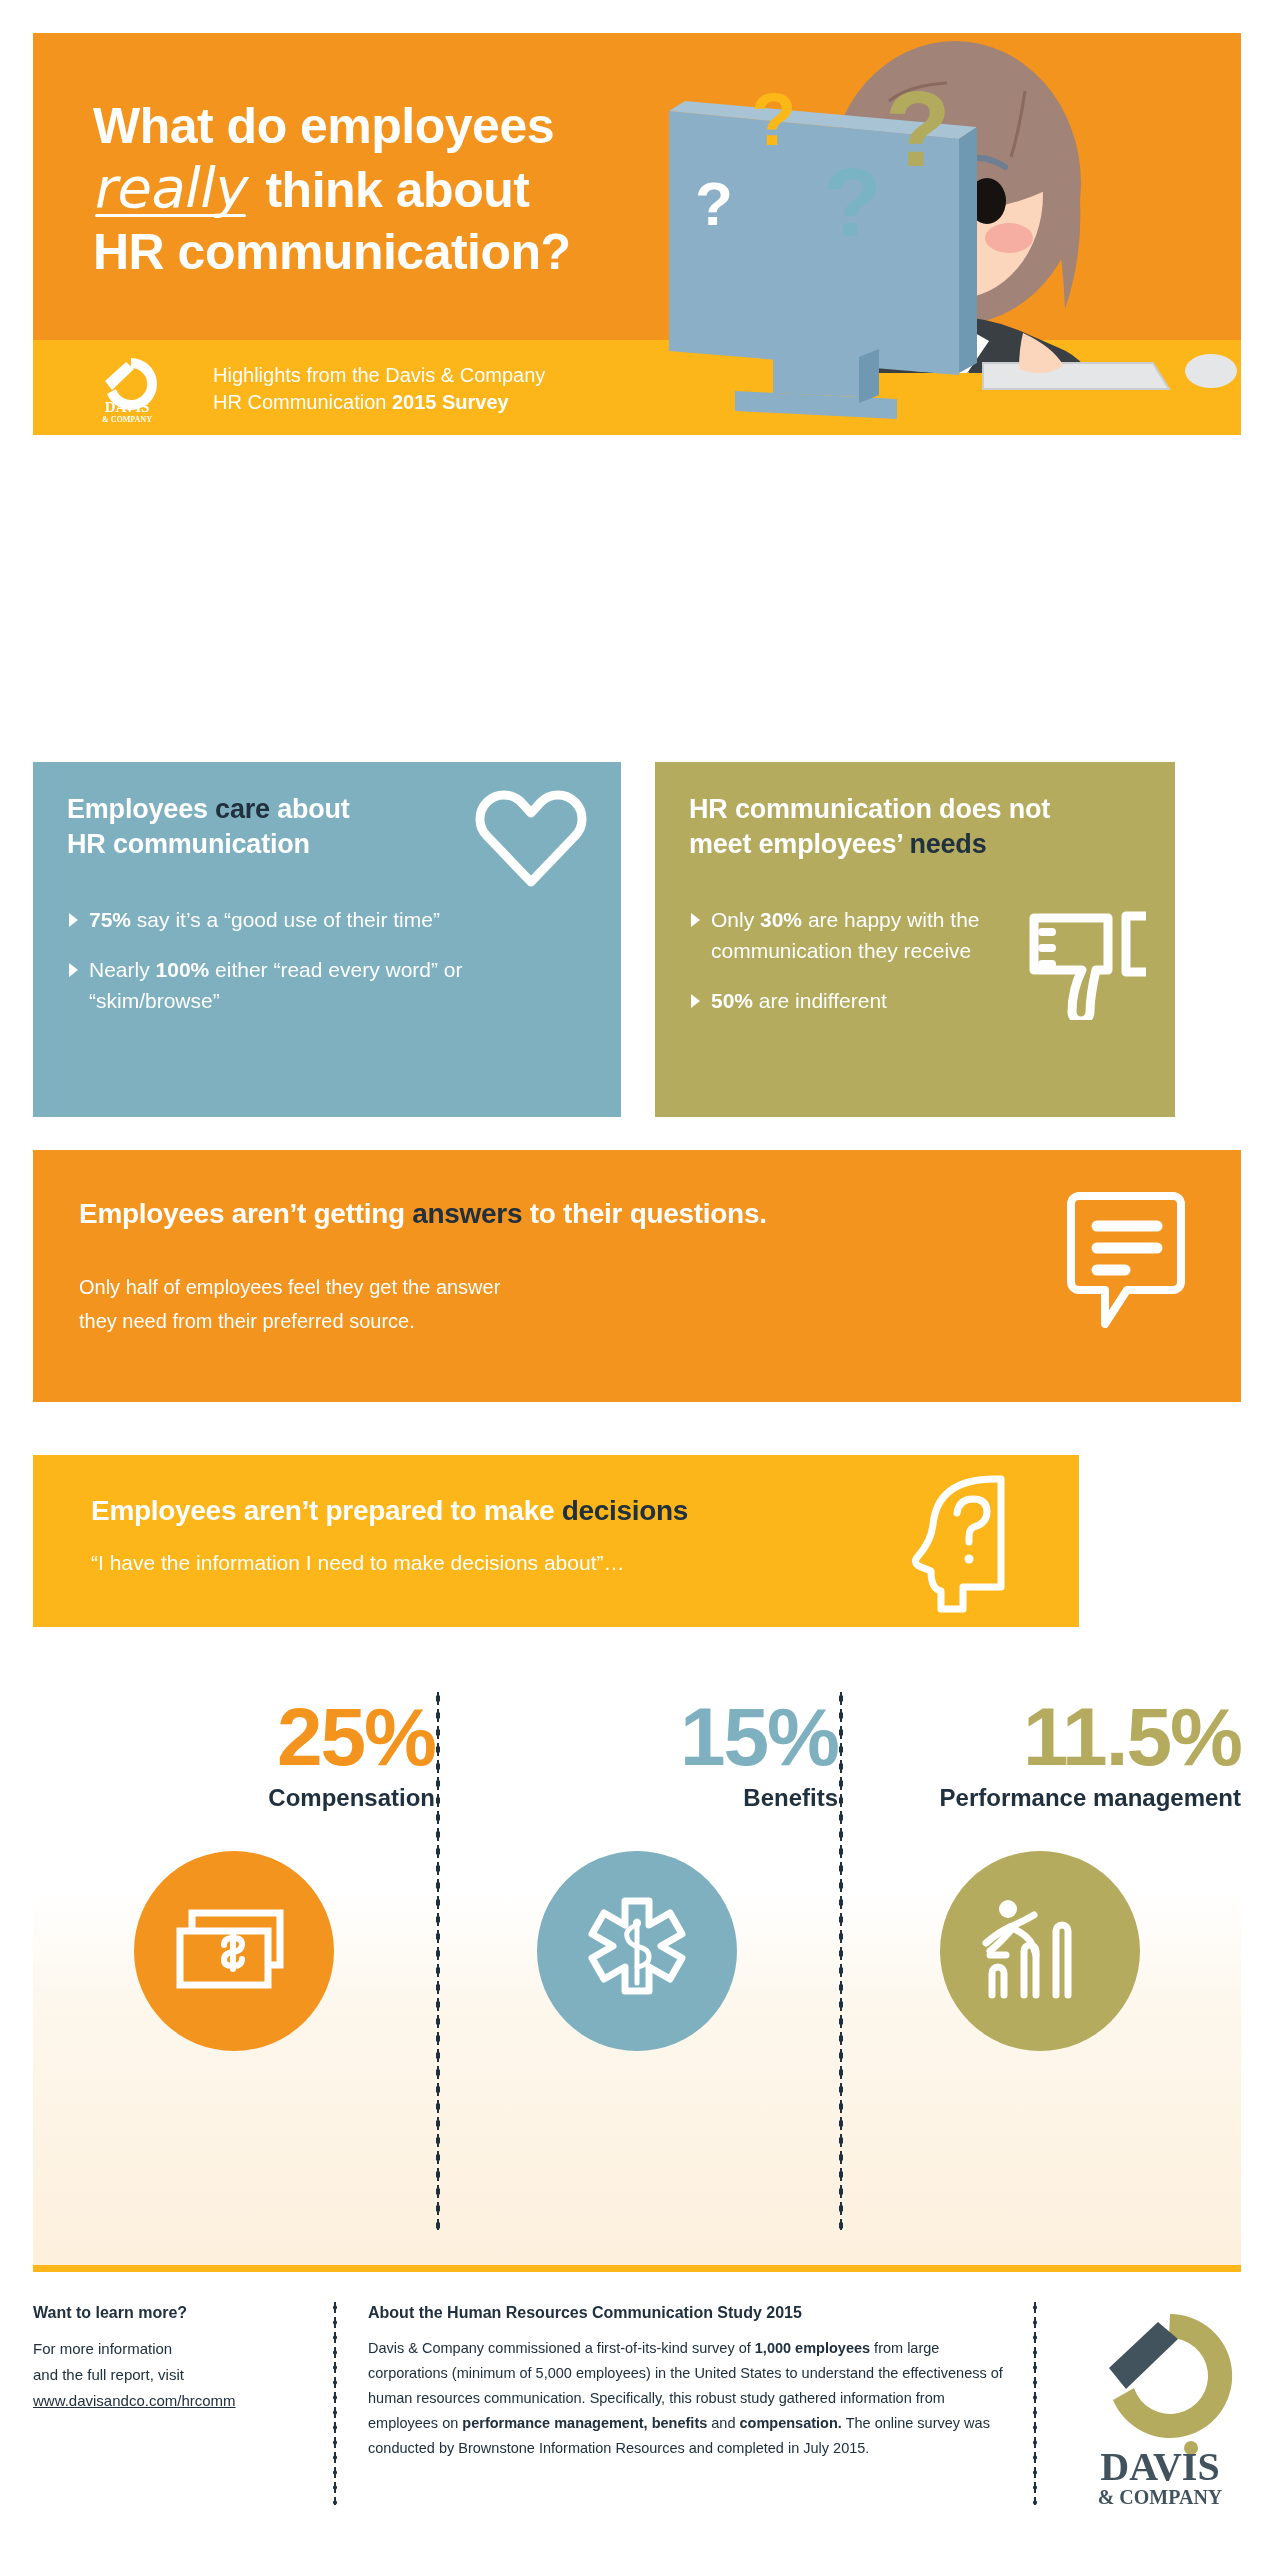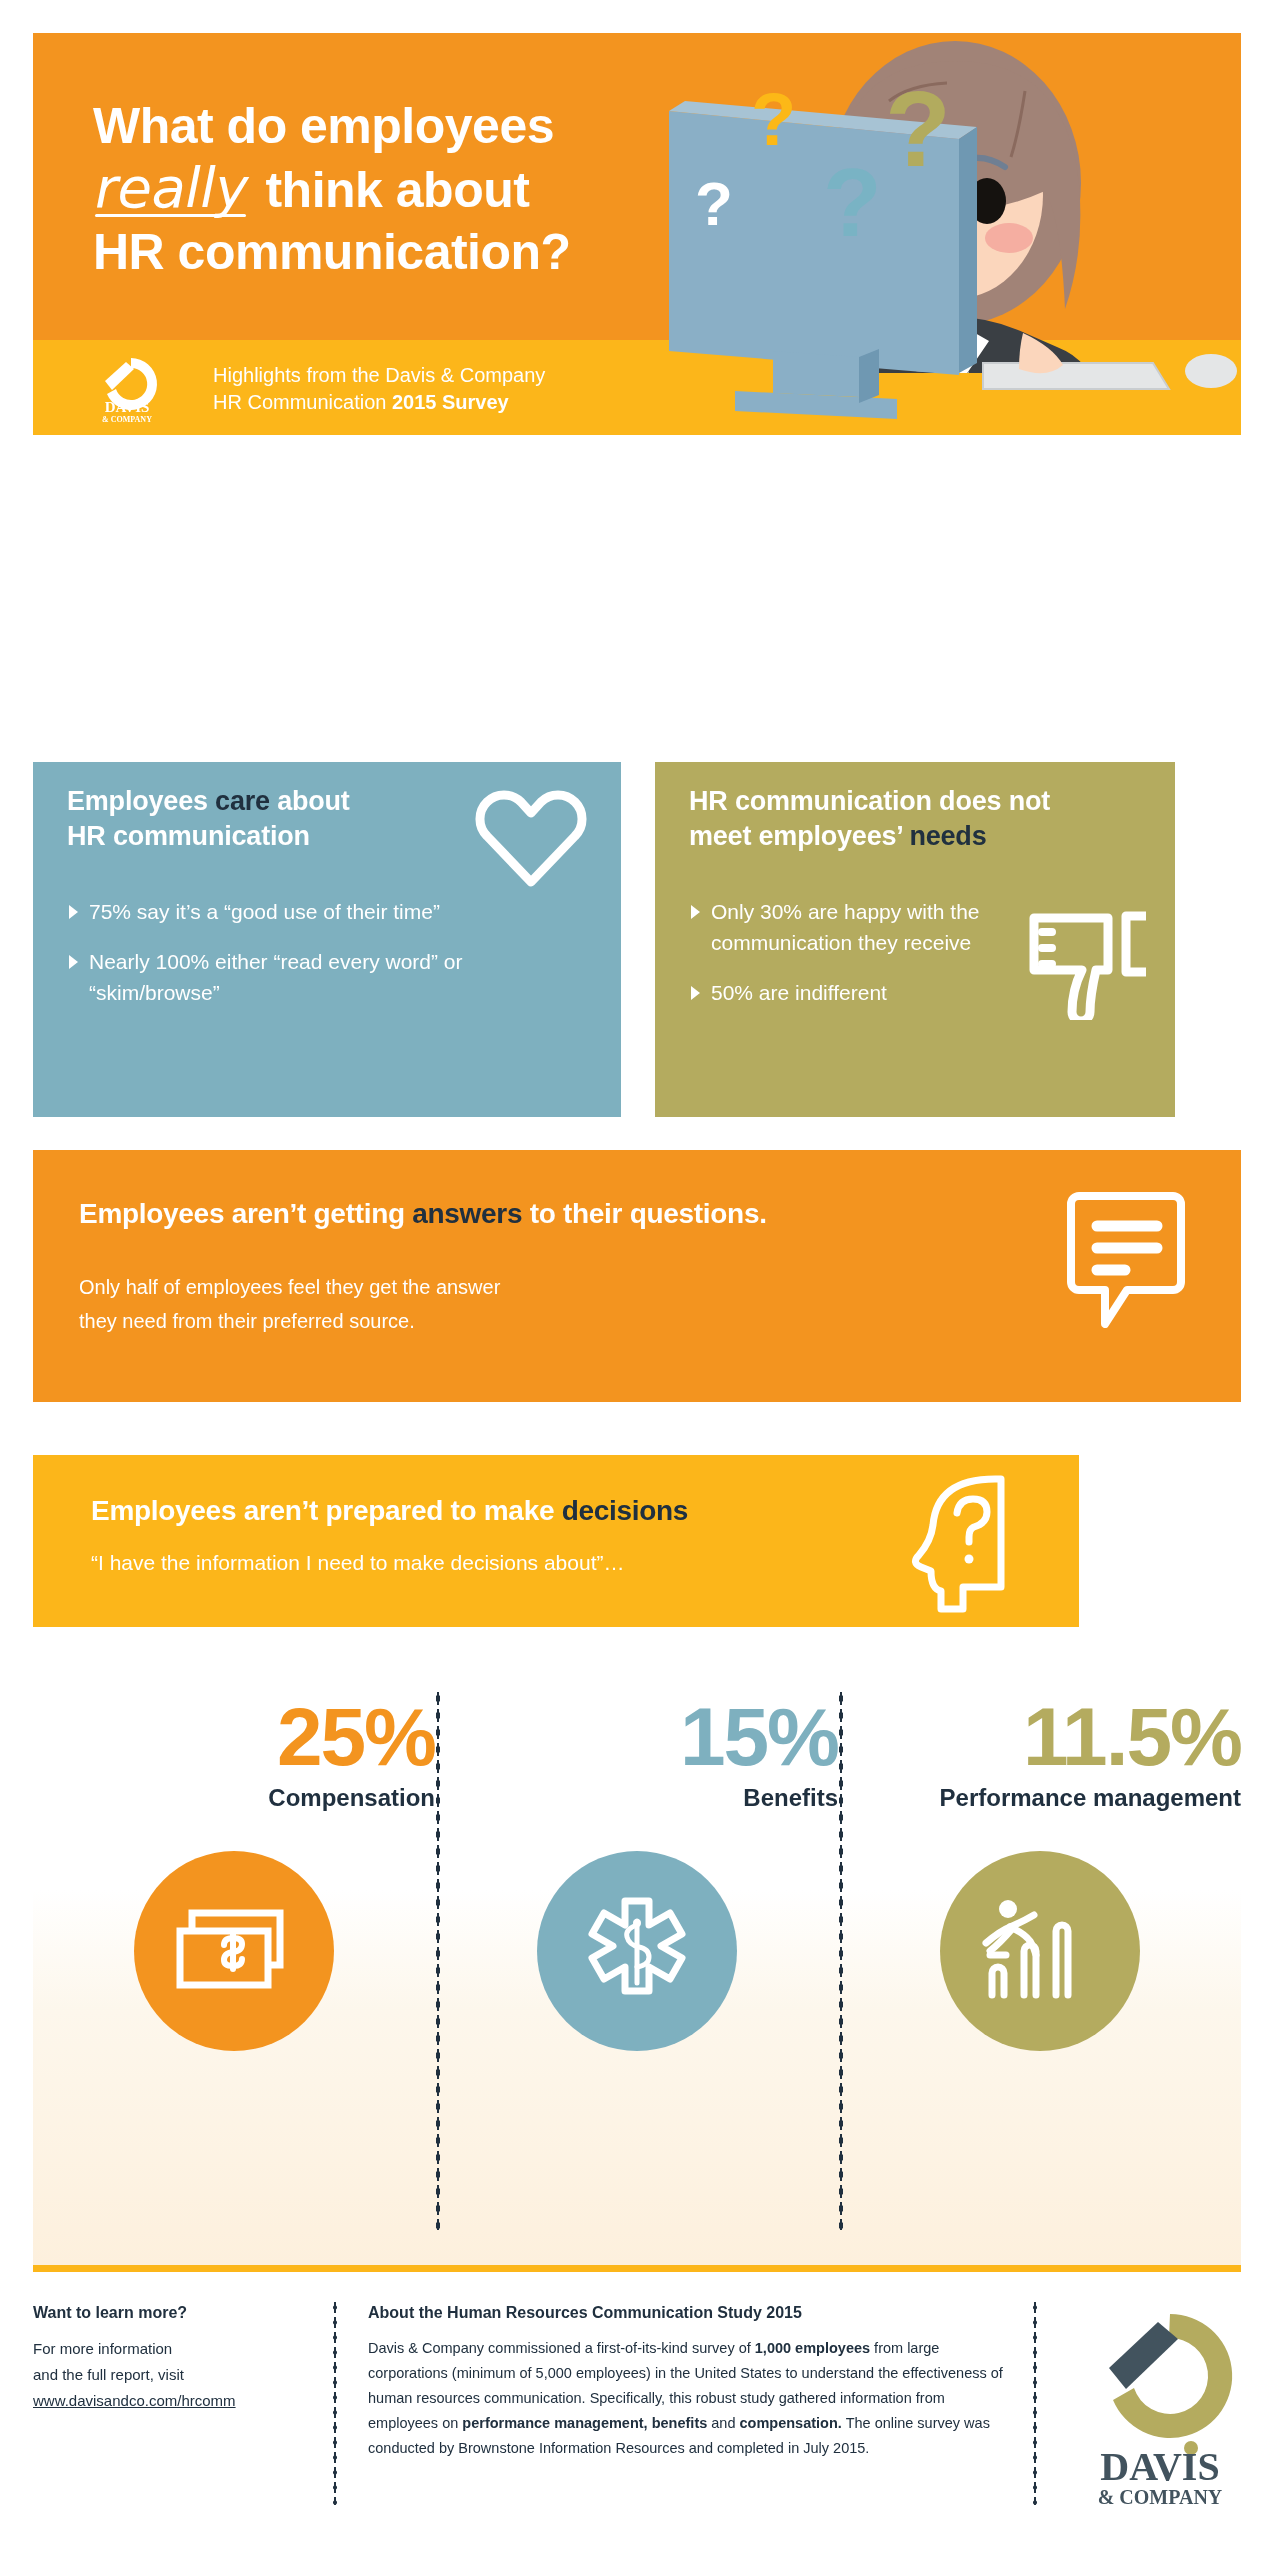--- a/index.html
+++ b/index.html
@@ -85,21 +85,21 @@
     left: 180px; top: 22px;
     color: #ffffff;
     font-size: 20px;
     line-height: 27px;
   }
   .band-text b { font-weight: bold; }
 
   
   .box {
     position: absolute;
-    padding: 22px 34px;
+    padding: 30px 34px;
   }
   .box-blue  { left: 33px;  top: 762px; width: 588px; height: 355px; background: #7eb0bf; }
   .box-olive { left: 655px; top: 762px; width: 520px; height: 355px; background: #b4ab5f; }
 
   .box-head {
     color: #ffffff;
     font-size: 27px;
     font-weight: bold;
     line-height: 35px;
     letter-spacing: -0.2px;
@@ -120,21 +120,21 @@
   }
   .bullet::before {
     content: "";
     position: absolute;
     left: 2px; top: 9px;
     width: 0; height: 0;
     border-top: 7px solid transparent;
     border-bottom: 7px solid transparent;
     border-left: 9px solid #ffffff;
   }
-  .bullet b { font-weight: normal; }
+  .bullet b { font-weight: bold; }
 
   .box-icon { position: absolute; z-index: 1; }
   .icon-heart { right: 30px; top: 18px; width: 120px; height: 110px; }
   .icon-thumb { right: 22px; top: 148px; width: 125px; height: 110px; }
 
   
   .answers {
     position: absolute;
     left: 33px; top: 1150px;
     width: 1208px; height: 252px;

